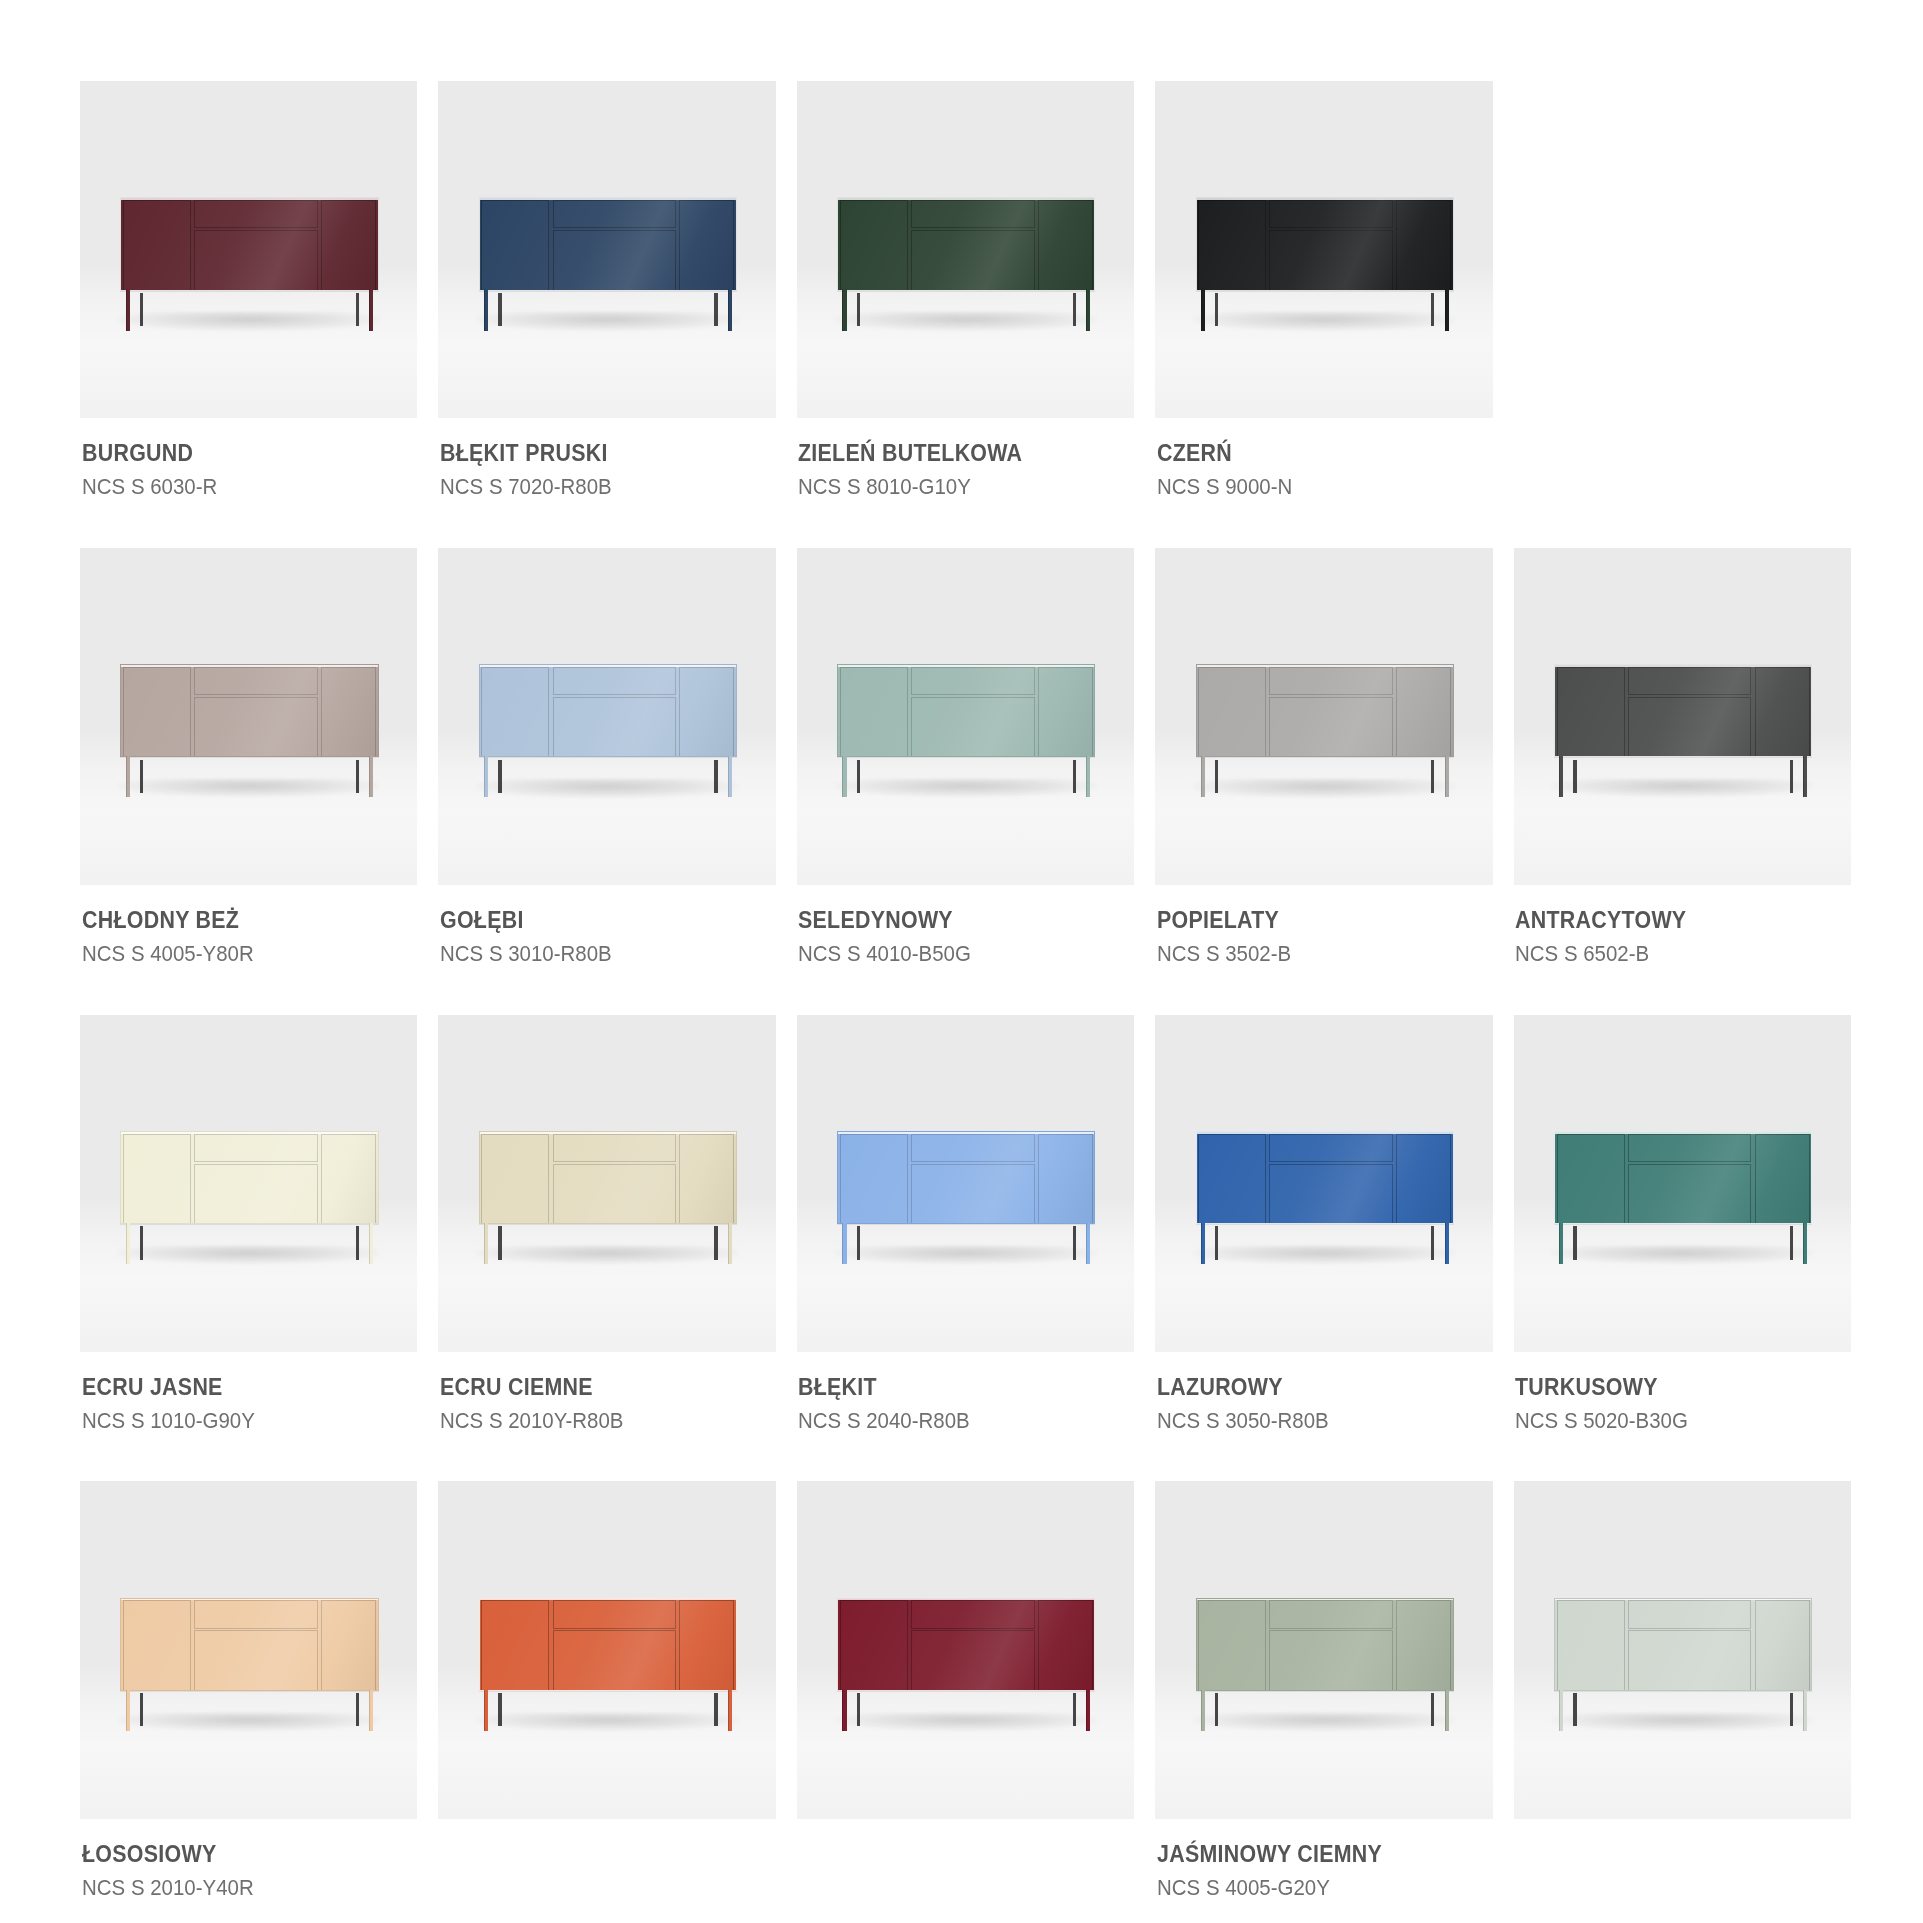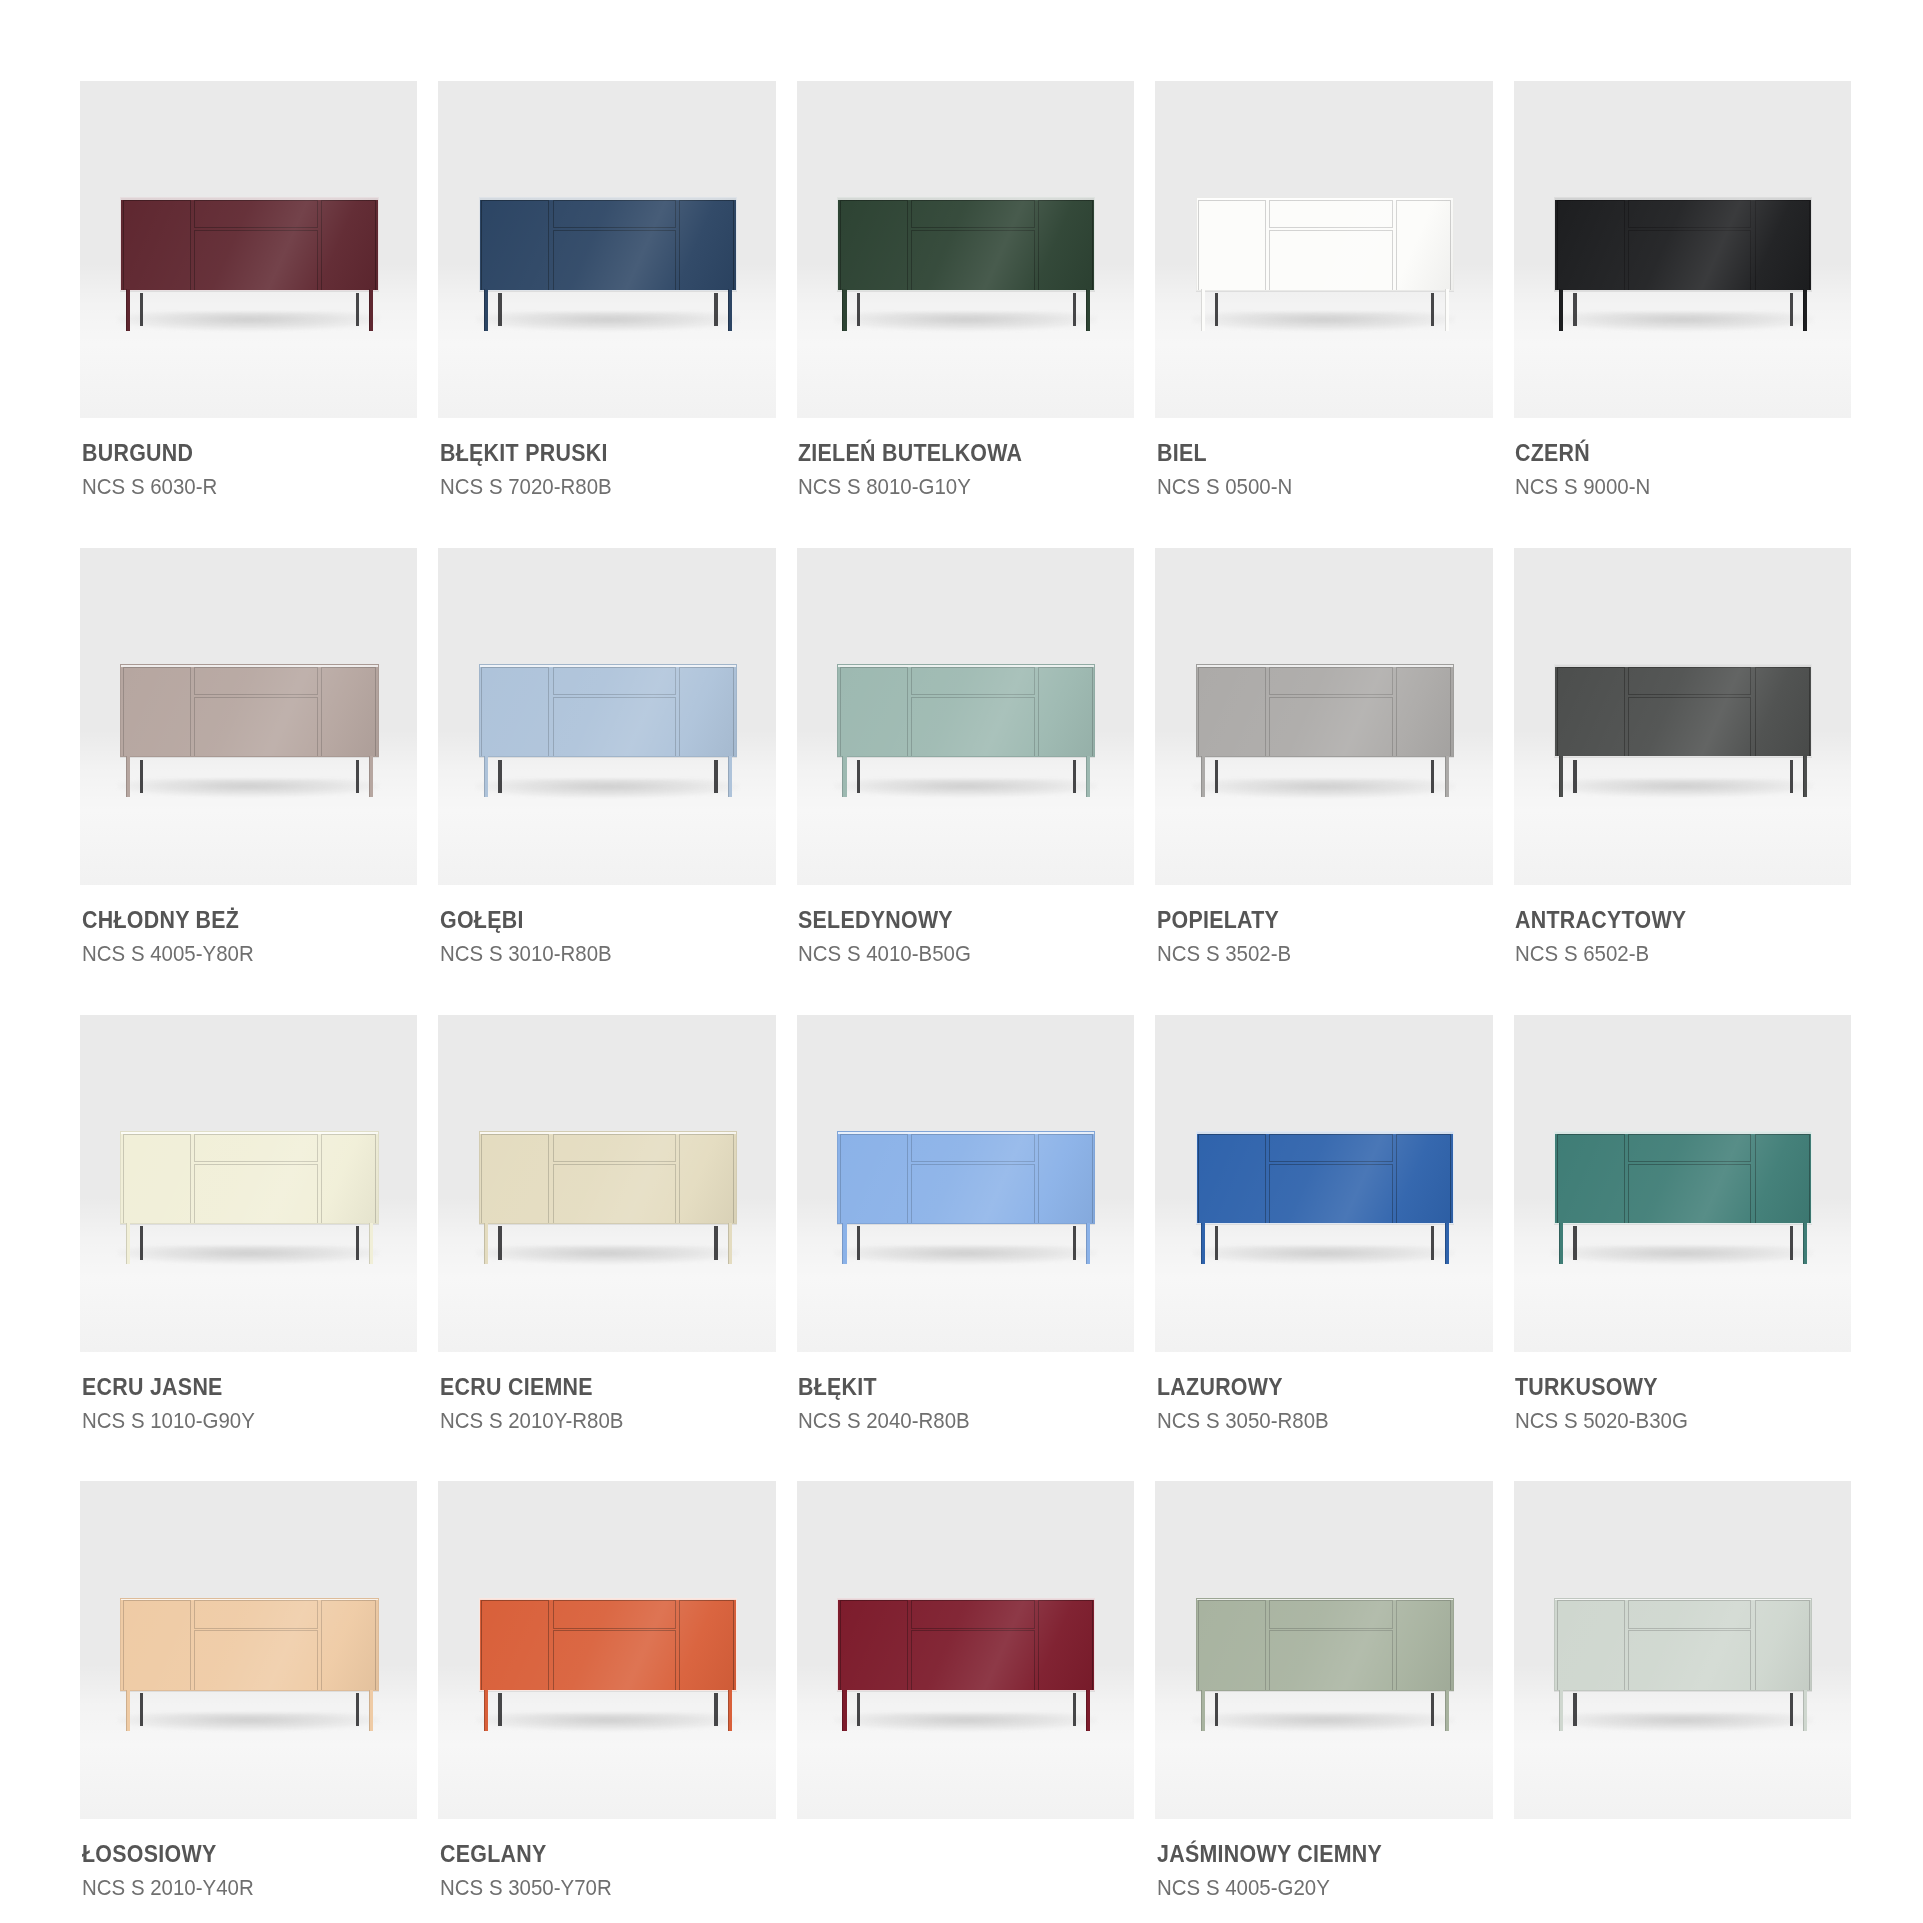--- a/index.html
+++ b/index.html
@@ -260,45 +260,20 @@
             <div class="leg fl"></div>
             <div class="leg fr"></div>
           </div>
         </div>
         <div class="caption">
           <div class="color-name">ZIELEŃ BUTELKOWA</div>
           <div class="ncs-code">NCS S 8010-G10Y</div>
         </div>
       </div>
       <div class="swatch-card">
-        <div class="tile light" style="--c: #fcfcfa;">
-          <div class="floor"></div>
-          <div class="contact-shadow"></div>
-          <div class="unit">
-            <div class="leg-back bl"></div>
-            <div class="leg-back br"></div>
-            <div class="body">
-              <div class="top-edge"></div>
-              <div class="panel door-left"></div>
-              <div class="panel middle">
-                <div class="drawer top"></div>
-                <div class="drawer bottom"></div>
-              </div>
-              <div class="panel door-right"></div>
-            </div>
-            <div class="leg fl"></div>
-            <div class="leg fr"></div>
-          </div>
-        </div>
-        <div class="caption">
-          <div class="color-name">BIEL</div>
-          <div class="ncs-code">NCS S 0500-N</div>
-        </div>
-      </div>
-      <div class="swatch-card">
         <div class="tile" style="--c: #1d1e20;">
           <div class="floor"></div>
           <div class="contact-shadow"></div>
           <div class="unit">
             <div class="leg-back bl"></div>
             <div class="leg-back br"></div>
             <div class="body">
               <div class="top-edge"></div>
               <div class="panel door-left"></div>
               <div class="panel middle">
@@ -607,24 +582,20 @@
               <div class="panel middle">
                 <div class="drawer top"></div>
                 <div class="drawer bottom"></div>
               </div>
               <div class="panel door-right"></div>
             </div>
             <div class="leg fl"></div>
             <div class="leg fr"></div>
           </div>
         </div>
-        <div class="caption">
-          <div class="color-name">CEGLANY</div>
-          <div class="ncs-code">NCS S 3050-Y70R</div>
-        </div>
       </div>
       <div class="swatch-card">
         <div class="tile" style="--c: #7d1c2c;">
           <div class="floor"></div>
           <div class="contact-shadow"></div>
           <div class="unit">
             <div class="leg-back bl"></div>
             <div class="leg-back br"></div>
             <div class="body">
               <div class="top-edge"></div>

